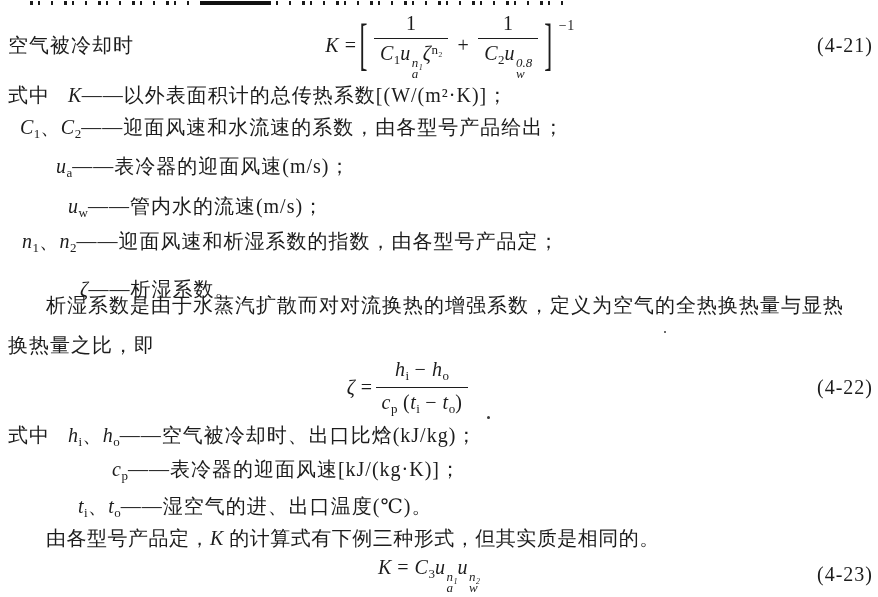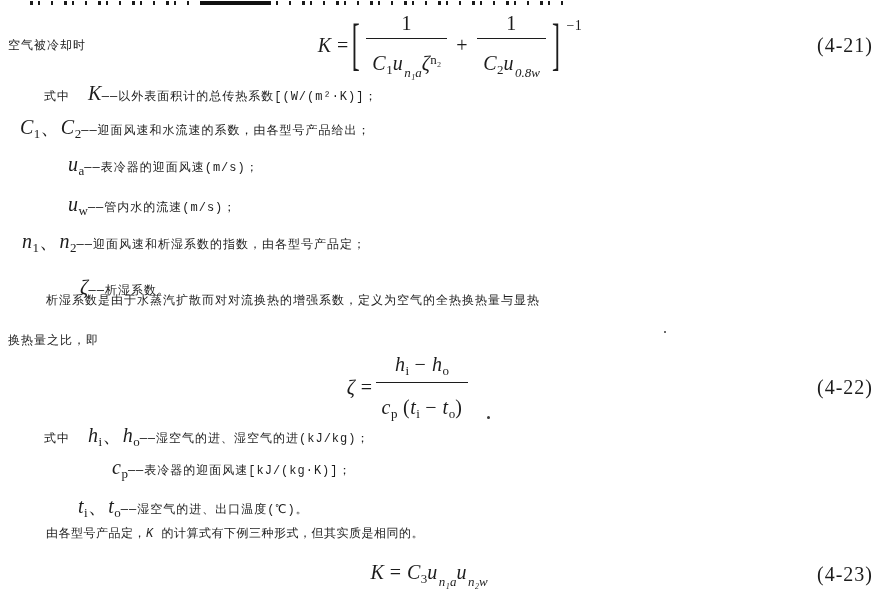--- a/index.html
+++ b/index.html
@@ -3,43 +3,43 @@
 <meta charset="utf-8">
 <style>
   html,body{margin:0;padding:0;}
   body{
     width:878px;height:597px;position:relative;overflow:hidden;
     background:#ffffff;color:#1c1c1c;
     font-family:"Liberation Serif","DejaVu Serif",serif;
     font-size:20px;
   }
   .line{position:absolute;white-space:nowrap;}
-  .cn{letter-spacing:1px;font-size:12px;font-family:Liberation Mono, monospace;}
+  .cn{letter-spacing:1px;font-size:20px;}
   
   .math{letter-spacing:0.5px;}
   .math .it{font-style:italic;}
   .math .rm{font-style:normal;}
   .math sub{font-size:13px;vertical-align:-4px;letter-spacing:0;}
   .math sup{font-size:13px;vertical-align:6px;letter-spacing:0;}
-  .stack{display:inline-flex;line-height:11px;font-size:13px;
+  .stack{display:inline-flex;flex-direction:column;line-height:11px;font-size:13px;
          vertical-align:-7px;margin-left:1px;font-style:italic;letter-spacing:0;}
   .stack .st-sup,.stack .st-sub{height:11px;}
   
   .eq-row{position:absolute;left:0;right:0;display:flex;align-items:center;justify-content:center;}
   .eq-inner{display:inline-flex;align-items:center;}
   .frac{display:inline-flex;flex-direction:column;align-items:center;vertical-align:middle;margin:0 3px;}
   .frac .num{padding:0 6px 3px;}
-  .frac .den{border-top:1.6px solid #1c1c1c;padding:13px 6px 0;}
+  .frac .den{border-top:1.6px solid #1c1c1c;padding:3px 6px 0;}
   .bigb{display:inline-block;transform:scaleY(2.35);font-size:24px;margin:0 3px;font-style:normal;}
   .mop{margin:0 6px;font-style:normal;}
   .expsup{position:relative;top:-19px;font-size:14px;margin-left:3px;}
   .eqnum{position:absolute;right:5px;top:50%;transform:translateY(-50%);font-size:20px;letter-spacing:1px;text-align:right;}
   .eq1-intro{position:absolute;left:8px;top:50%;transform:translateY(-50%);}
   
-  .lead{margin-right:18px;margin-left:36px;}
+  .lead{margin-right:18px;}
   
   .clip-strip{position:absolute;top:0;left:30px;width:535px;height:7px;overflow:hidden;}
   .clip-marks{position:absolute;top:1px;left:0;width:100%;height:4px;
     background:
       repeating-linear-gradient(90deg,#1b1b1b 0 3px,transparent 3px 8px,#1b1b1b 8px 10px,transparent 10px 21px,#1b1b1b 21px 23px,transparent 23px 34px);
   }
   .clip-bar{position:absolute;top:1px;left:170px;width:70px;height:4px;background:#111;}
   .speck{position:absolute;background:#3a3a3a;border-radius:50%;}
 </style>
 </head>
@@ -75,21 +75,21 @@
   </span>
   <span class="eqnum">(4-21)</span>
 </div>
 
 <div class="line" style="top:82px;left:8px;">
   <span class="cn lead">式中</span><span class="math"><span class="it">K</span></span><span class="cn">——以外表面积计的总传热系数[(W/(m²·K)]；</span>
 </div>
 <div class="line" style="top:114px;left:20px;">
   <span class="math"><span class="it">C</span><sub>1</sub><span class="rm">、</span><span class="it">C</span><sub>2</sub></span><span class="cn">——迎面风速和水流速的系数，由各型号产品给出；</span>
 </div>
-<div class="line" style="top:153px;left:68px;">
+<div class="line" style="top:153px;left:56px;">
   <span class="math"><span class="it">u</span><sub>a</sub></span><span class="cn">——表冷器的迎面风速(m/s)；</span>
 </div>
 <div class="line" style="top:193px;left:68px;">
   <span class="math"><span class="it">u</span><sub>w</sub></span><span class="cn">——管内水的流速(m/s)；</span>
 </div>
 <div class="line" style="top:228px;left:22px;">
   <span class="math"><span class="it">n</span><sub>1</sub><span class="rm">、</span><span class="it">n</span><sub>2</sub></span><span class="cn">——迎面风速和析湿系数的指数，由各型号产品定；</span>
 </div>
 <div class="line" style="top:276px;left:80px;">
   <span class="math"><span class="it">ζ</span></span><span class="cn">——析湿系数。</span>
@@ -103,21 +103,21 @@
     <span class="math"><span class="it">ζ</span><span class="rm"> = </span></span>
     <span class="frac">
       <span class="num math"><span class="it">h</span><sub>i</sub><span class="rm"> − </span><span class="it">h</span><sub>o</sub></span>
       <span class="den math"><span class="it">c</span><sub>p</sub><span class="rm"> (</span><span class="it">t</span><sub>i</sub><span class="rm"> − </span><span class="it">t</span><sub>o</sub><span class="rm">)</span></span>
     </span>
   </span>
   <span class="eqnum">(4-22)</span>
 </div>
 
 <div class="line" style="top:422px;left:8px;">
-  <span class="cn lead">式中</span><span class="math"><span class="it">h</span><sub>i</sub><span class="rm">、</span><span class="it">h</span><sub>o</sub></span><span class="cn">——湿空气的进、湿空气的进(kJ/kg)；</span>
+  <span class="cn lead">式中</span><span class="math"><span class="it">h</span><sub>i</sub><span class="rm">、</span><span class="it">h</span><sub>o</sub></span><span class="cn">——空气被冷却时、出口比焓(kJ/kg)；</span>
 </div>
 <div class="line" style="top:456px;left:112px;">
   <span class="math"><span class="it">c</span><sub>p</sub></span><span class="cn">——表冷器的迎面风速[kJ/(kg·K)]；</span>
 </div>
 <div class="line" style="top:493px;left:78px;">
   <span class="math"><span class="it">t</span><sub>i</sub><span class="rm">、</span><span class="it">t</span><sub>o</sub></span><span class="cn">——湿空气的进、出口温度(℃)。</span>
 </div>
 
 <div class="line cn math" style="top:525px;left:46px;"><span class="rm">由各型号产品定，</span><span class="it">K</span><span class="rm"> 的计算式有下例三种形式，但其实质是相同的。</span></div>
 

